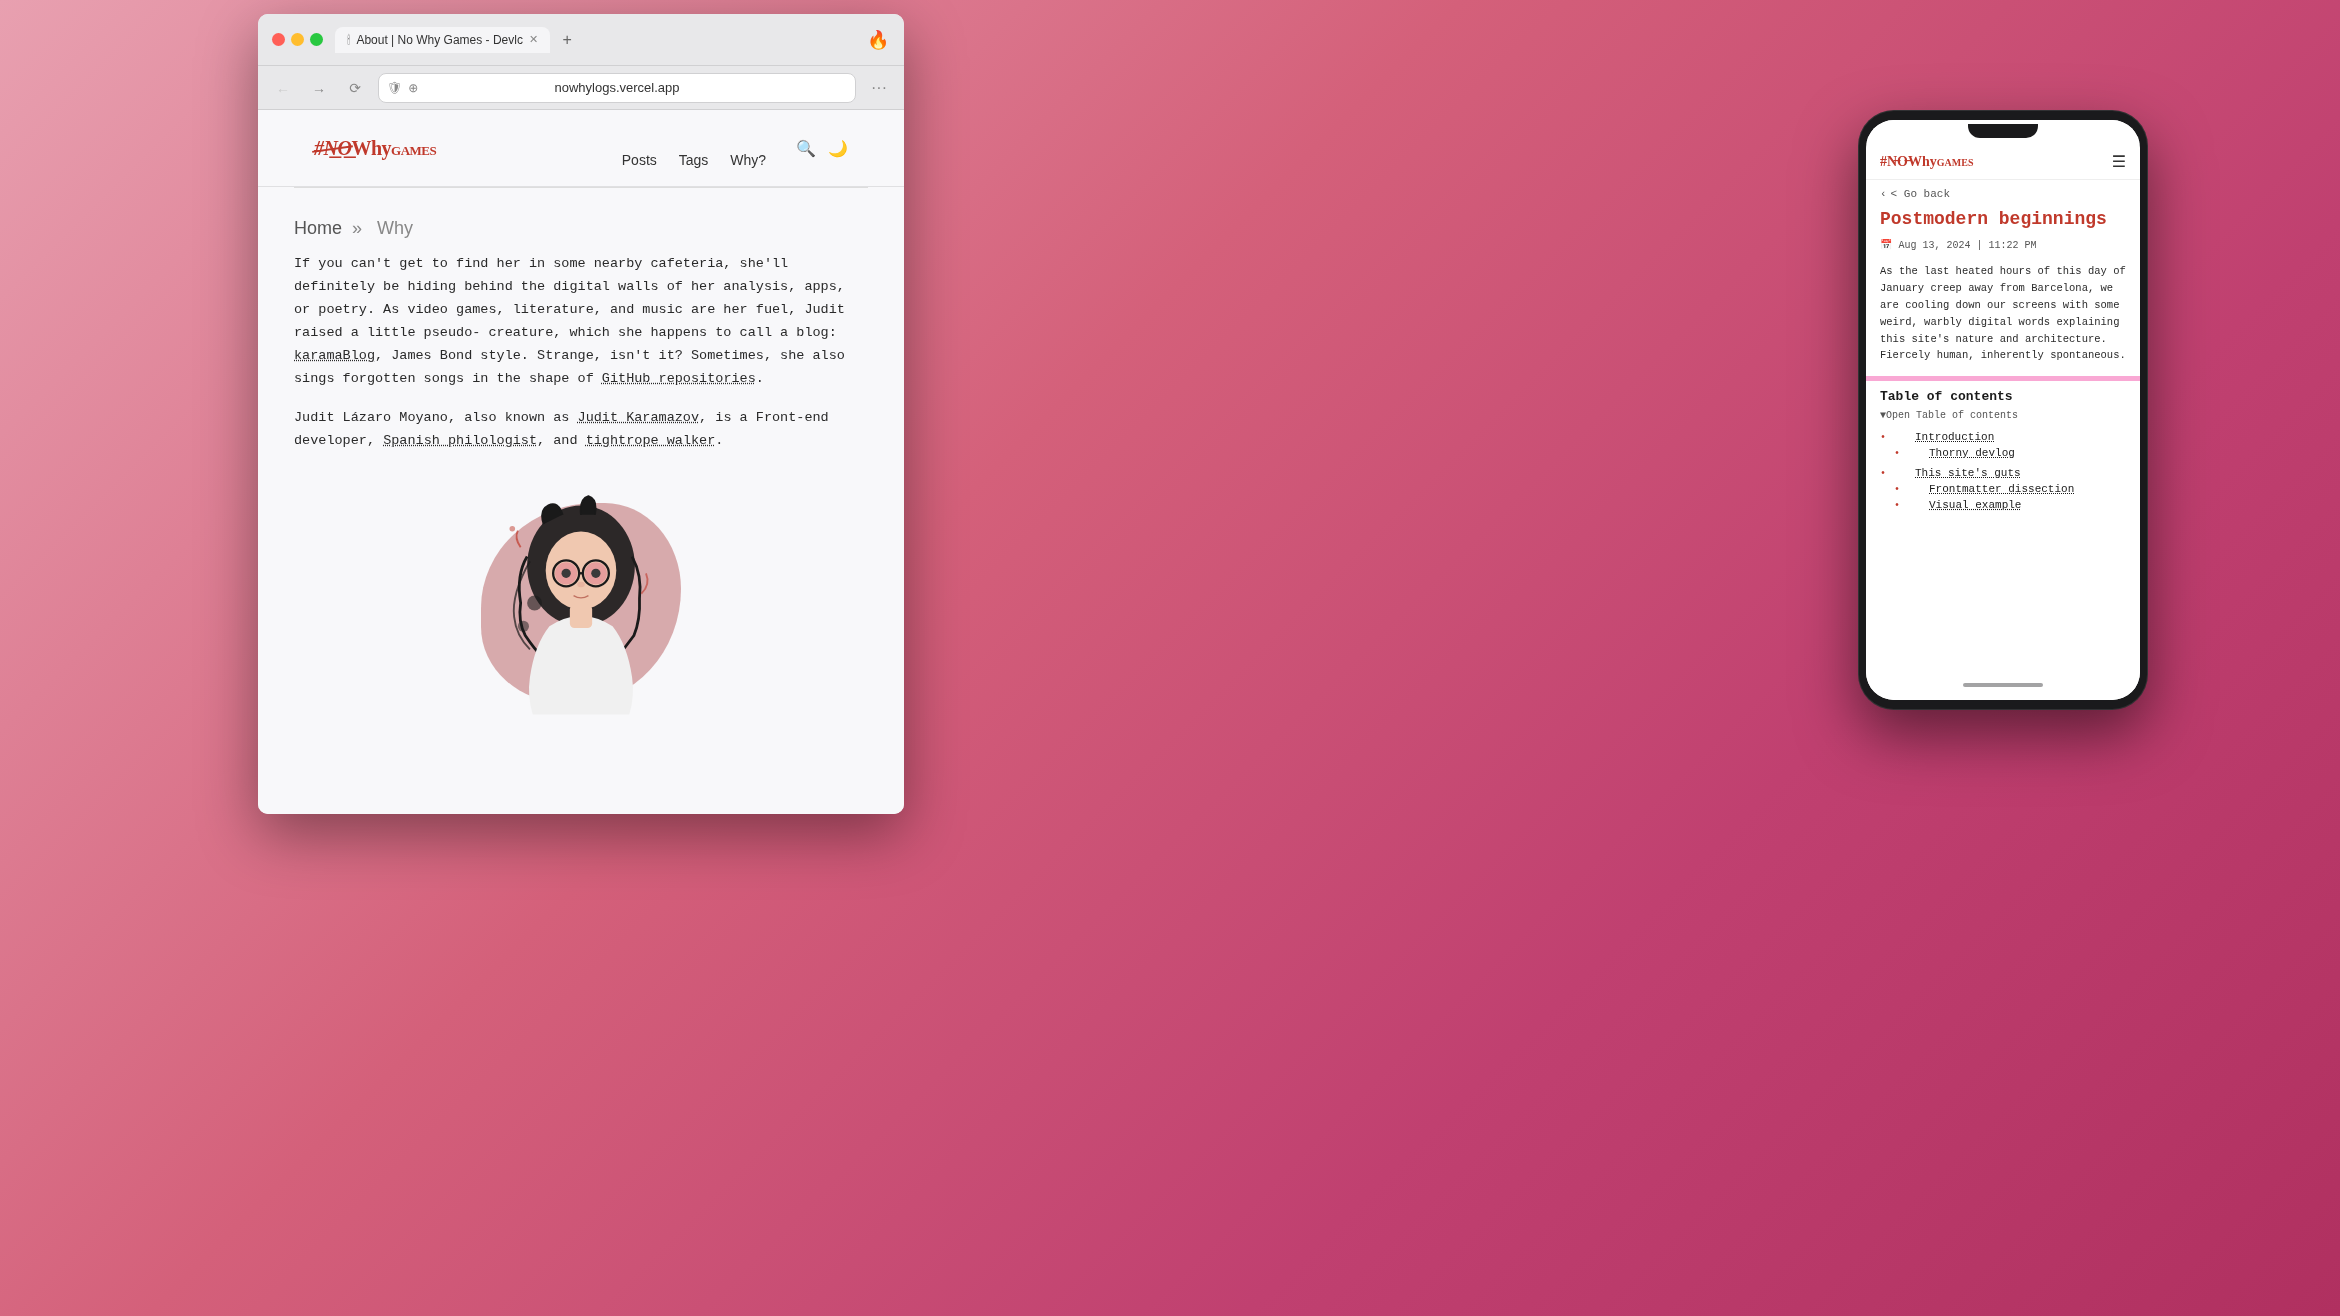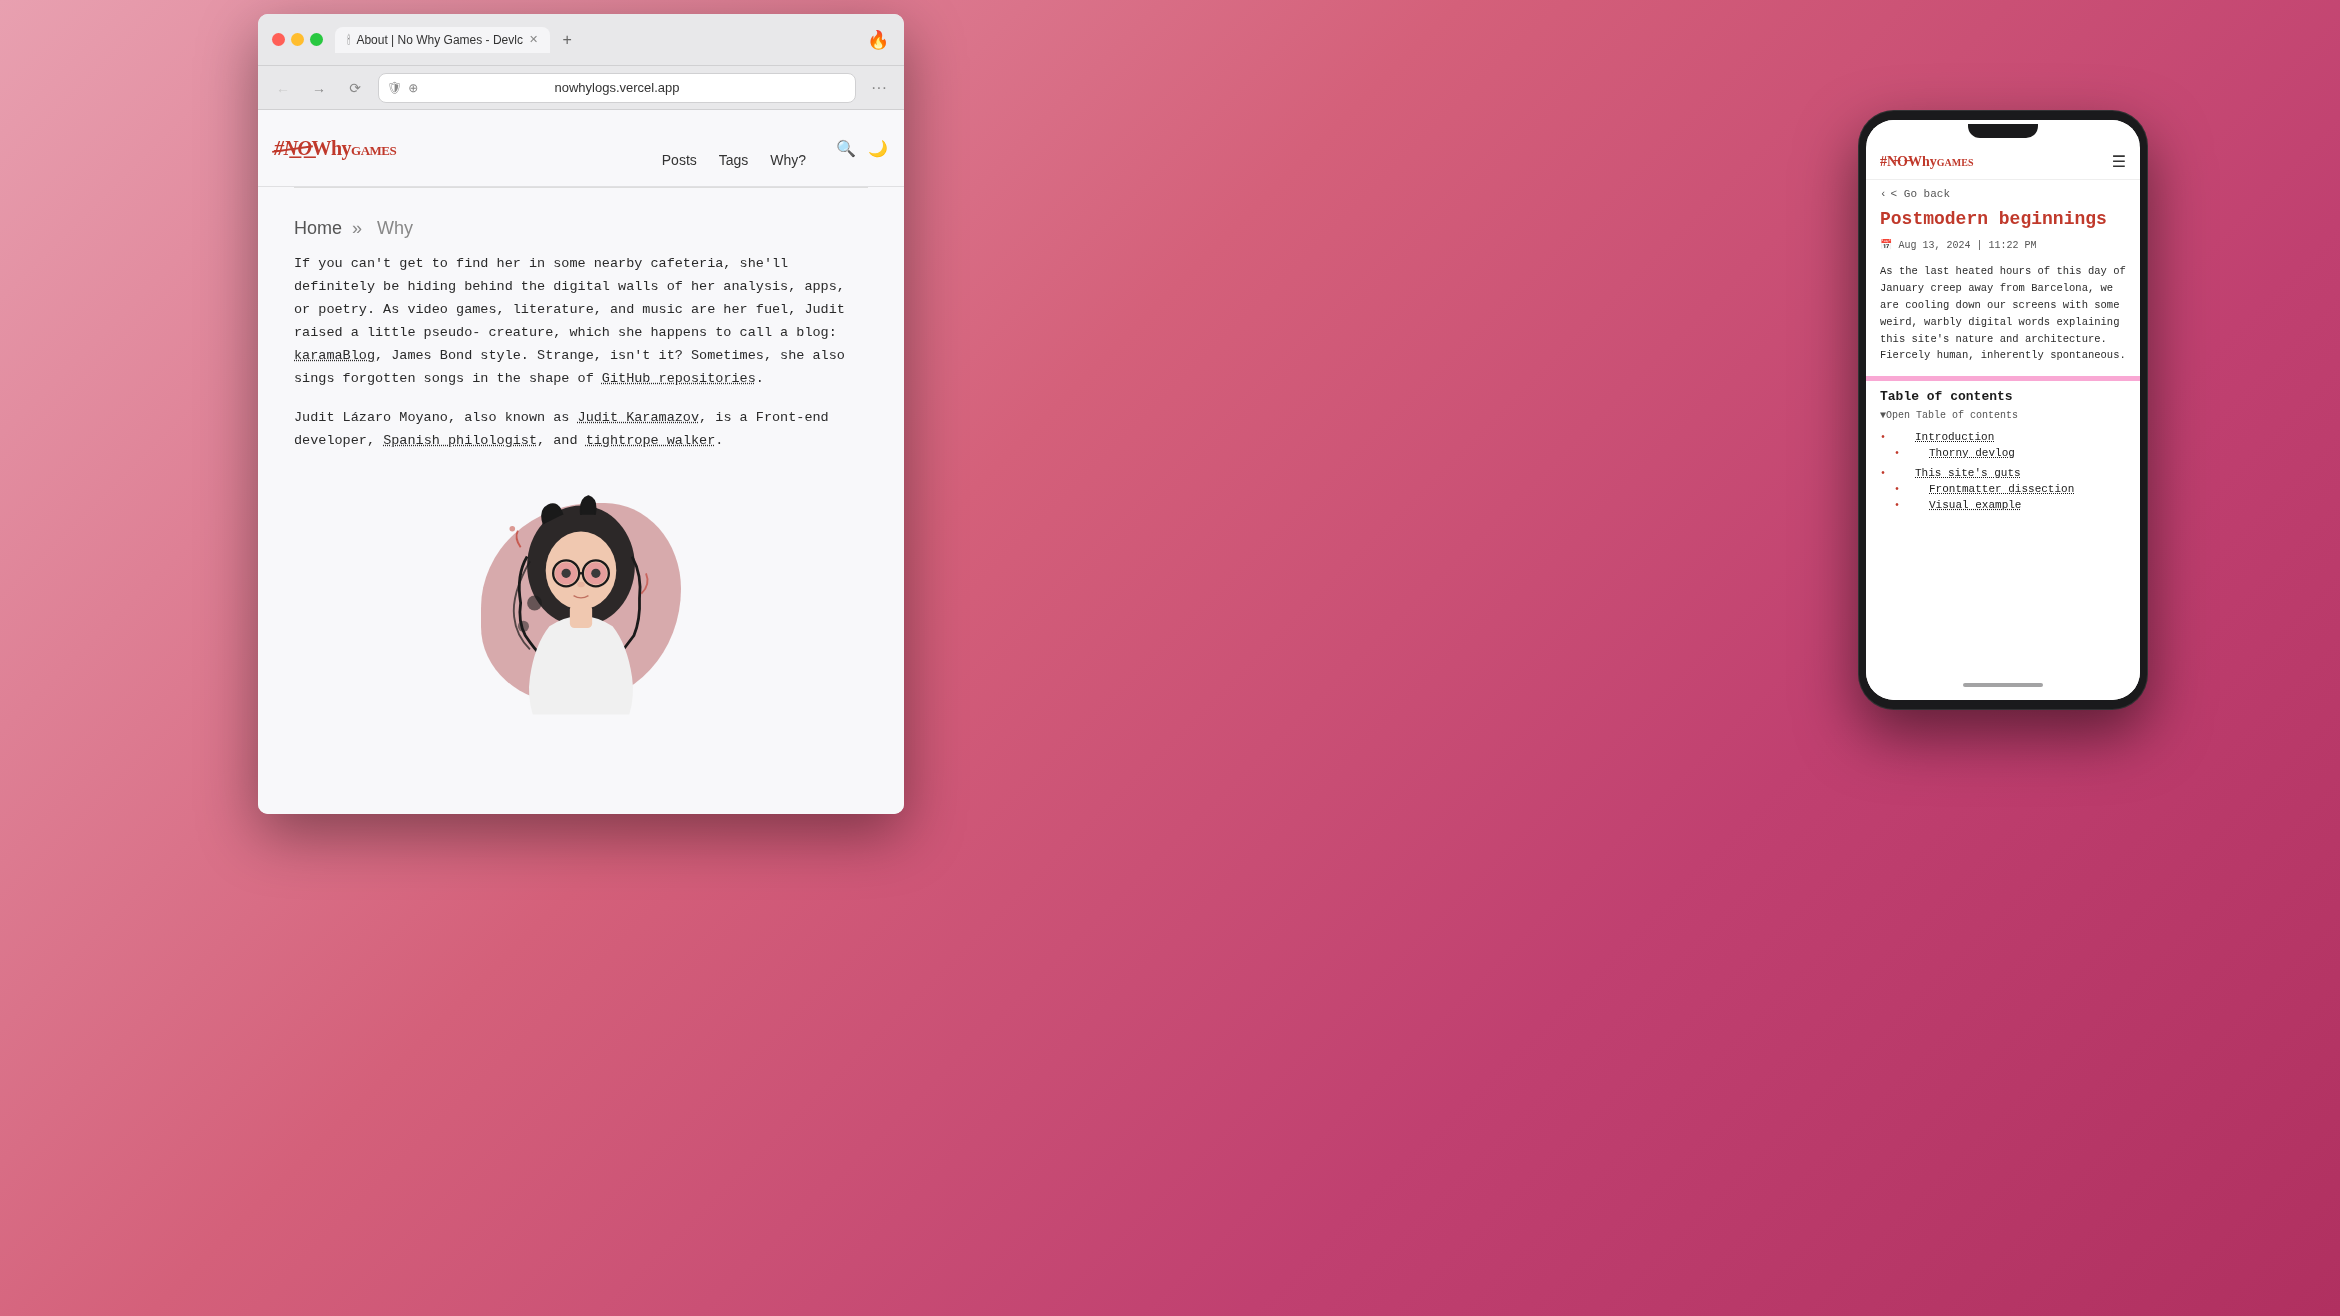--- a/index.html
+++ b/index.html
@@ -143,21 +143,21 @@
       flex: 1;
       background: #f8f8fa;
       overflow-y: auto;
       overflow-x: hidden;
     }
 
     
     .site-header {
       background: #f8f8fa;
       border-bottom: 1px solid #e0e0e2;
-      padding: 18px 16px;
+      padding: 18px 56px;
       display: flex;
       align-items: center;
       justify-content: space-between;
     }
 
     .site-nav {
       display: flex;
       align-items: center;
       gap: 22px;
     }

